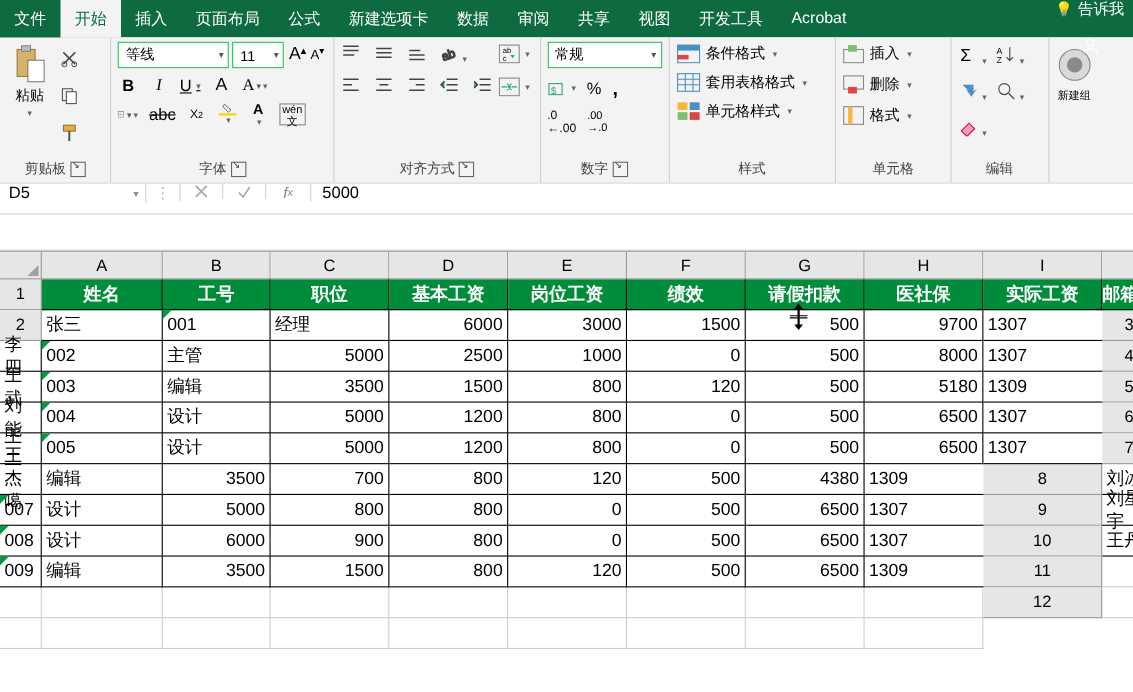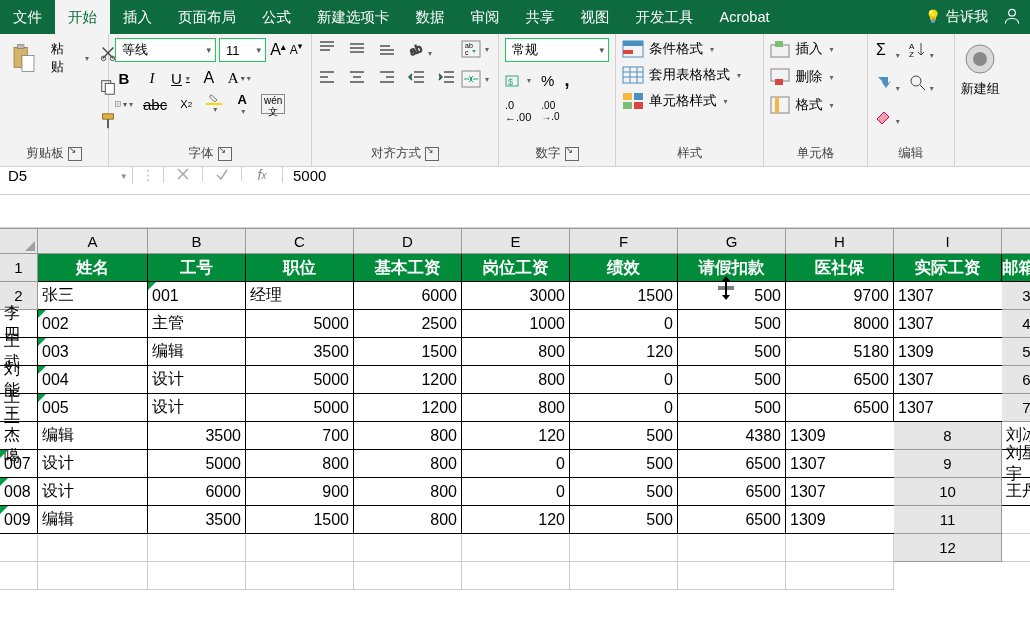--- a/index.html
+++ b/index.html
@@ -29,21 +29,21 @@
     color: #0d6b3f;
     font-weight: 400;
   }
   .tab.file-tab {
     background: #0d6b3f;
     color: #fff;
   }
   .tabs-right {
     margin-left: auto; display: flex; align-items: center;
     padding-right: 8px; gap: 14px;
-    color: #fff; font-size: 14px;
+    color: #fff; font-size: 14px; flex-direction: column;
   }
   .bulb::before { content: "\1F4A1"; margin-right: 4px; font-size: 13px; }
   .share-icon svg { width: 20px; height: 20px; fill: none; stroke: #fff; stroke-width: 1.4; }
 
   
   .ribbon-wrap {
     background: #f3f3f3;
     border-bottom: 1px solid #d0d0d0;
     height: 132px;
     display: flex;
@@ -80,24 +80,24 @@
     content: "↘";
     position: absolute;
     left: 0; top: -3px;
     font-size: 9px;
     color: #444;
   }
 
   
   .clipboard-body { display: flex; align-items: flex-start; gap: 4px; }
   .big-btn {
-    display: flex; flex-direction: row; align-items: center;
+    display: flex; flex-direction: column; align-items: center;
     padding: 2px 4px;
     font-size: 13px;
-    gap: 14px;
+    gap: 2px;
   }
   .big-btn svg { width: 34px; height: 36px; }
   .small-tool {
     display: flex; flex-direction: column; gap: 12px;
     padding-top: 4px;
   }
   .small-tool span { width: 22px; height: 22px; display: inline-flex; align-items: center; justify-content: center; }
   .small-tool svg { width: 18px; height: 18px; }
 
   
@@ -172,21 +172,21 @@
   .cells-item svg { width: 20px; height: 18px; }
 
   
   .edit-body { display: flex; gap: 8px; padding-top: 2px; }
   .edit-col { display: flex; flex-direction: column; gap: 12px; align-items: center; }
   .edit-ico svg { width: 20px; height: 18px; }
 
   
   .custom-body { display: flex; flex-direction: column; align-items: center; gap: 4px; padding-top: 4px; }
   .custom-body svg { width: 34px; height: 34px; }
-  .custom-label { font-size: 13px; }
+  .custom-label { font-size: 10px; }
 
   
   .fxbar {
     background: #fff;
     height: 60px;
     display: flex;
     align-items: stretch;
     border-bottom: 1px solid #d0d0d0;
   }
   .fxbar-top {

